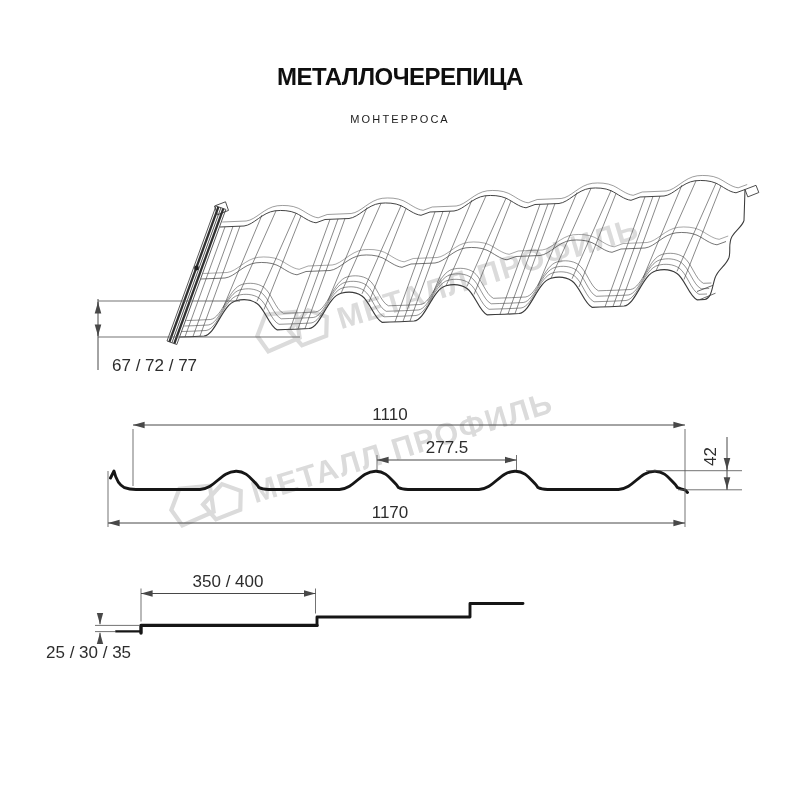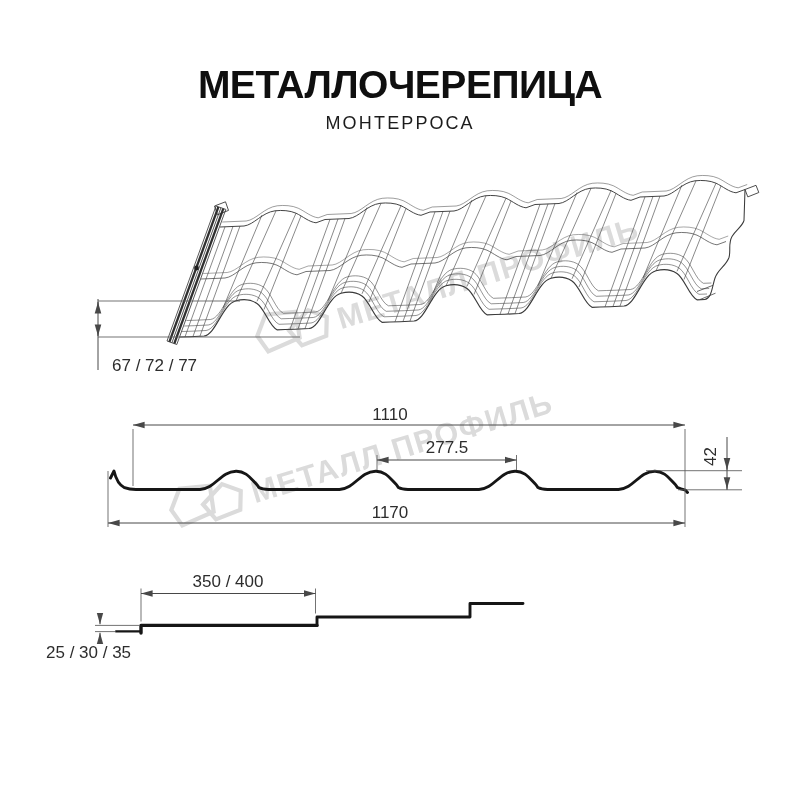--- a/index.html
+++ b/index.html
@@ -1,21 +1,21 @@
 <!DOCTYPE html>
 <html><head>
 <meta charset="utf-8">
 <style>
   html,body{margin:0;padding:0;background:#fff;}
   .stage{position:relative;width:800px;height:800px;background:#ffffff;overflow:hidden;
          font-family:"Liberation Sans",sans-serif;}
   .page-title{position:absolute;left:0;right:0;top:63px;text-align:center;
-              font-size:39px;font-weight:700;letter-spacing:-0.5px;color:#0f0f0f;}
+              font-size:24px;font-weight:700;letter-spacing:-0.5px;color:#0f0f0f;}
   .page-subtitle{position:absolute;left:0;right:0;top:113px;text-align:center;
-              font-size:18px;font-weight:400;letter-spacing:2.2px;color:#1c1c1c;}
+              font-size:11px;font-weight:400;letter-spacing:2.2px;color:#1c1c1c;}
   svg{position:absolute;left:0;top:0;}
   svg text{font-family:"Liberation Sans",sans-serif;fill:#2d2d2d;font-size:17px;}
   .wm text{font-size:30.5px;font-weight:700;letter-spacing:1.5px;fill:#dbdbdb;}
   .wm path{stroke:#dbdbdb;stroke-width:4.2;fill:none;}
   .thin3d{stroke:#3a3a3a;fill:none;}
   .dimline{stroke:#484848;stroke-width:1;fill:none;}
   .extline{stroke:#5a5a5a;stroke-width:0.85;fill:none;}
   .profile{stroke:#161616;fill:none;stroke-linecap:round;stroke-linejoin:round;}
 </style>
 </head>

